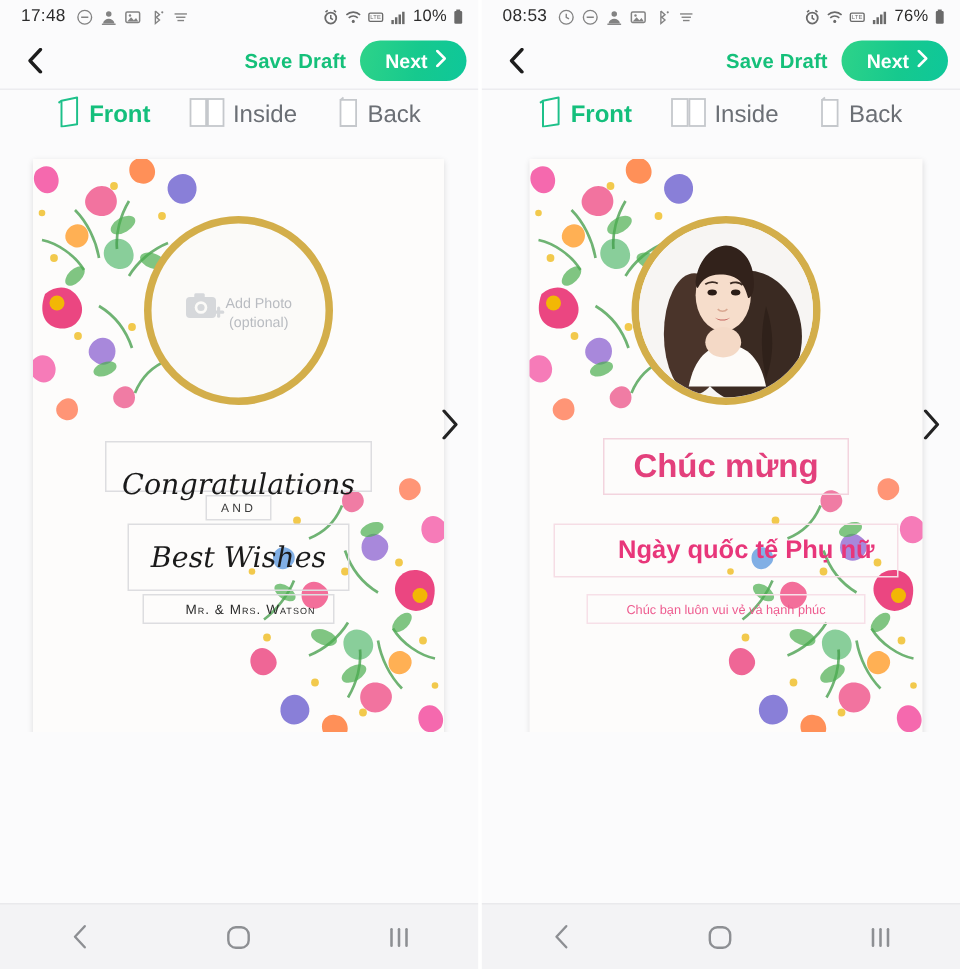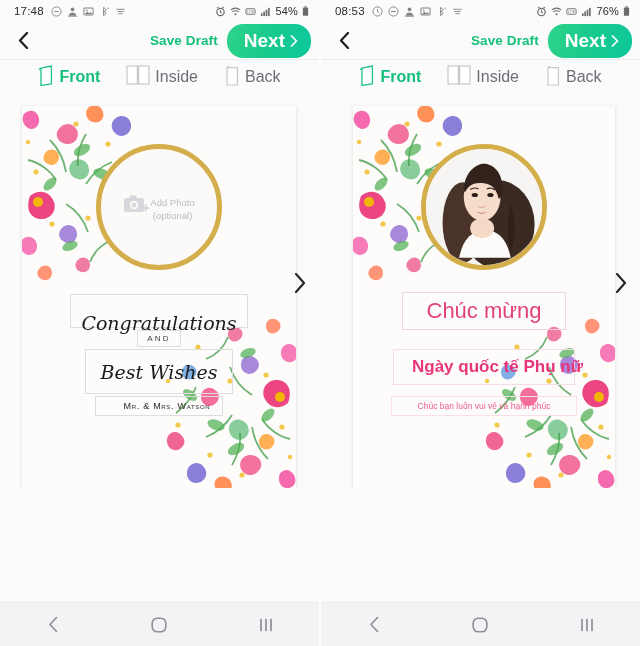--- a/index.html
+++ b/index.html
@@ -35,21 +35,21 @@
   .back-chevron { width:22px; height:22px; display:flex; align-items:center; justify-content:center; cursor:pointer; }
   .nav-spacer { flex:1; }
   .save-draft {
     color:#15c07a; font-size:13.5px; font-weight:bold;
     letter-spacing:.1px; margin-right:9px; cursor:pointer;
     white-space:nowrap;
   }
   .next-btn {
     display:flex; align-items:center; gap:5px;
     background:linear-gradient(100deg,#2ed389 0%,#16c98e 55%,#0ec79a 100%);
-    color:#fff; font-size:19px; font-weight:bold;
+    color:#fff; font-size:13px; font-weight:bold;
     border-radius:16px; padding:6px 13px 6px 17px;
     cursor:pointer; white-space:nowrap;
   }
 
   
   .sidetabs {
     height:34px; display:flex; align-items:center; justify-content:center;
     gap:26px; background:#fbfbfc;
   }
   .sidetab { display:flex; align-items:center; gap:5px; cursor:pointer; }
@@ -110,22 +110,22 @@
   .t-names { top:290px; width:128px; height:20px; }
   .t-names span { font-size:9px; letter-spacing:.7px; color:#2b2b2b; font-variant:small-caps;padding-left:16px; }
 
   
   .v-box {
     position:absolute; left:50%; transform:translateX(-50%);
     border:1px solid #f3d4de; display:flex; align-items:center; justify-content:center;
     cursor:pointer; background:transparent;
   }
   .v-title { top:186px; width:164px; height:38px; }
-  .v-title span { font-size:22px; color:#e3407c; font-weight:400; }
-  .v-sub { top:243px; width:182px; height:36px; border-color:#f6dde5;padding-left:27px; }
+  .v-title span { font-size:22px; color:#e3407c; font-weight:700; }
+  .v-sub { top:243px; width:230px; height:36px; border-color:#f6dde5;padding-left:27px; }
   .v-sub span { font-size:17px; color:#e8367a; font-weight:bold; white-space:nowrap; }
   .v-small { top:290px; width:186px; height:20px; border-color:#f7e0e8; }
   .v-small span { font-size:8.5px; color:#ee5b8f; white-space:nowrap; }
 
   
   .botnav {
     position:absolute; left:0; bottom:0; width:100%;
     height:44px; background:#f3f3f5;
     display:flex; align-items:center; justify-content:space-around;
     border-top:1px solid #e9e9ec;
@@ -204,21 +204,21 @@
         <span class="sb-ico">
           <svg viewBox="0 0 12 12">
               <g fill="#333">
                 <rect x="1" y="8" width="1.8" height="3"></rect>
                 <rect x="3.6" y="6" width="1.8" height="5"></rect>
                 <rect x="6.2" y="4" width="1.8" height="7"></rect>
                 <rect x="8.8" y="2" width="1.8" height="9"></rect>
               </g>
             </svg>
         </span>
-        <span class="sb-batt">54%</span>
+        <span class="sb-batt">10%</span>
         <span class="sb-ico" style="width:7px;">
           <svg viewBox="0 0 8 12">
               <rect x="2.5" y="0.4" width="3" height="1.2" fill="#333"></rect>
               <rect x="1" y="1.6" width="6" height="9.6" rx="1" fill="#333"></rect>
             </svg>
         </span>
       </span>
     </div>
 
     <div class="topnav">

